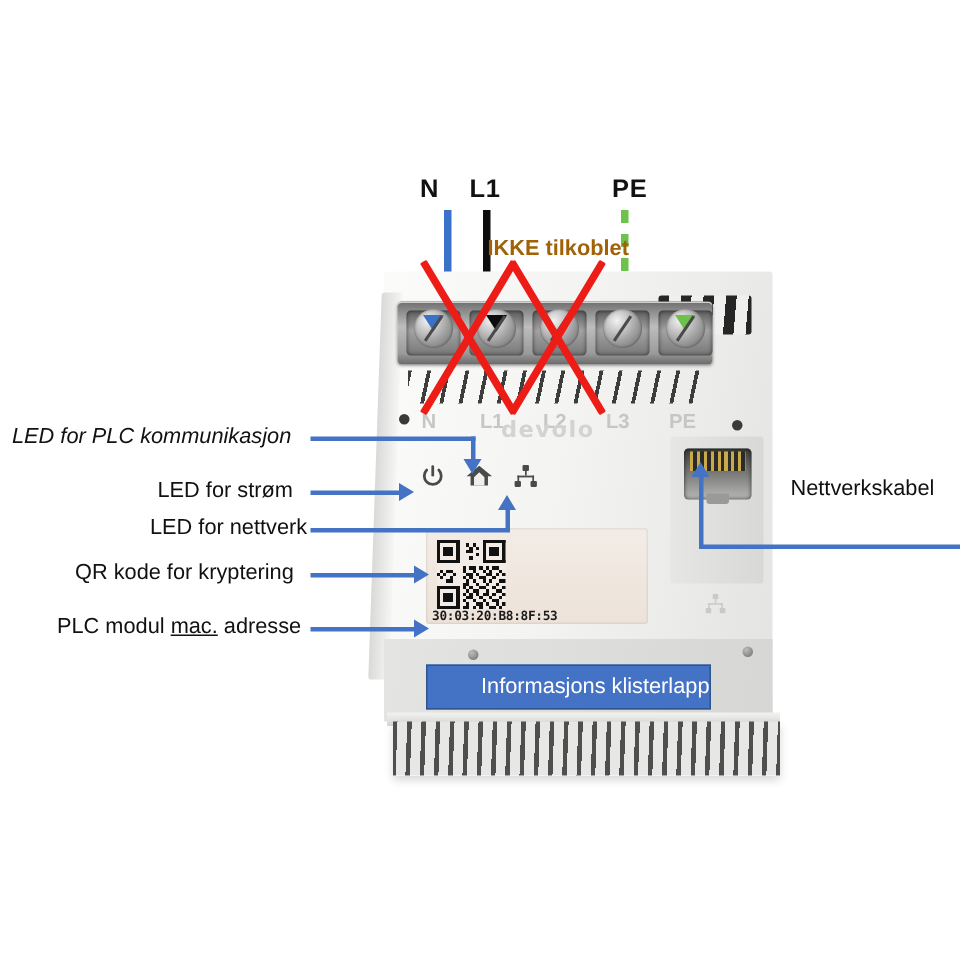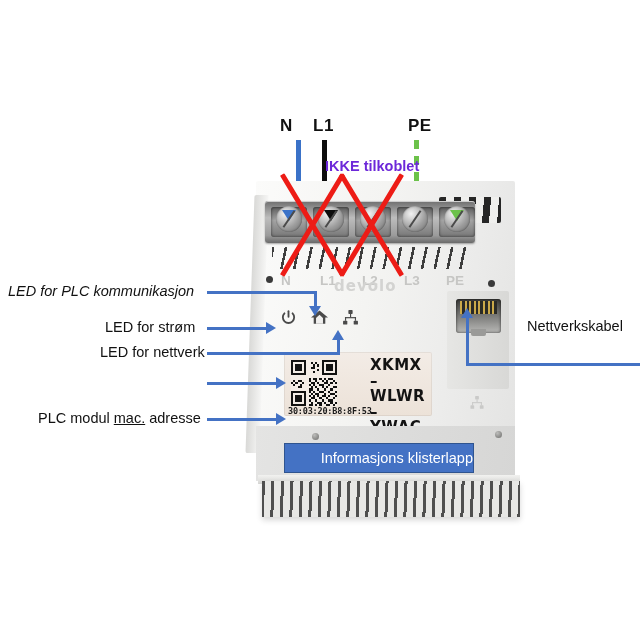--- a/index.html
+++ b/index.html
@@ -18,21 +18,21 @@
   .wire{position:absolute;}
   .wire-n{left:296px;top:140px;width:5px;height:74px;background:#3a72c8;}
   .wire-l1{left:322px;top:140px;width:5px;height:74px;background:#0d0d0d;}
   .wire-pe{left:414px;top:140px;width:5px;height:74px;
            background:repeating-linear-gradient(to bottom,#6cc24a 0 9px,transparent 9px 16px);}
   .tip{position:absolute;width:0;height:0;border-left:8px solid transparent;border-right:8px solid transparent;}
   .tip-n{left:290px;top:208px;border-top:12px solid #3a72c8;}
   .tip-l1{left:316px;top:208px;border-top:12px solid #0d0d0d;}
   .tip-pe{left:408px;top:208px;border-top:12px solid #6cc24a;}
 
-  .ikke{position:absolute;left:325px;top:158px;color:#6d28d9;font-size:14.5px;font-weight:700;}
+  .ikke{position:absolute;left:325px;top:158px;color:#a16207;font-size:14.5px;font-weight:700;}
 
   
   .device{position:absolute;left:250px;top:181px;width:265px;height:300px;}
   .shell{position:absolute;left:6px;top:0;width:259px;height:300px;
          background:linear-gradient(100deg,#fbfbfa 0%,#f4f4f2 42%,#ececeb 72%,#e3e3e2 100%);
          border-radius:2px;}
   .shell-left-bevel{position:absolute;left:0px;top:14px;width:14px;height:258px;
          background:linear-gradient(to right,#d9d9d7,#f6f6f5);
          transform:skewX(-2deg);border-radius:2px 0 0 2px;}
 
@@ -303,26 +303,20 @@
             <rect x="18" y="19" width="1" height="1"></rect>
           <rect x="20" y="19" width="1" height="1"></rect>
           <rect x="8" y="20" width="2" height="1"></rect>
             <rect x="11" y="20" width="1" height="1"></rect>
           <rect x="13" y="20" width="1" height="1"></rect>
             <rect x="16" y="20" width="2" height="1"></rect>
           <rect x="19" y="20" width="1" height="1"></rect>
         </g>
       </svg>
       <div class="mac">30:03:20:B8:8F:53</div>
-      <div class="code">
-        <div>XKMX –</div>
-        <div>WLWR –</div>
-        <div>YWAC –</div>
-        <div>MCYX</div>
-      </div>
     </div>
 
     <div class="rj-recess"></div>
     <div class="rj-port">
       <div class="rj-pins"></div>
       <div class="rj-tab"></div>
     </div>
     <span class="net-mini">
       <svg width="16" height="15" viewBox="0 0 24 24" fill="#8d8d8b">
         <rect x="9" y="1.5" width="6" height="5.5" rx="1"></rect>
@@ -363,20 +357,21 @@
 
   <div class="anno anno-r" style="left:105px;top:319px;">LED for strøm</div>
   <div class="lead lead-h" style="left:207px;top:327px;width:62px;"></div>
   <div class="ah ah-r" style="left:266px;top:322px;"></div>
 
   <div class="anno anno-r" style="left:100px;top:344px;">LED for nettverk</div>
   <div class="lead lead-h" style="left:207px;top:352px;width:133px;"></div>
   <div class="lead lead-v" style="left:337px;top:339px;height:14px;"></div>
   <div class="ah ah-u" style="left:332px;top:330px;"></div>
 
+  <div class="anno anno-r" style="left:50px;top:374px;">QR kode for kryptering</div>
   <div class="lead lead-h" style="left:207px;top:382px;width:72px;"></div>
   <div class="ah ah-r" style="left:276px;top:377px;"></div>
 
   <div class="anno anno-r" style="left:38px;top:410px;">
     <span>PLC modul </span><span class="u-line">mac.</span><span> adresse</span>
   </div>
   <div class="lead lead-h" style="left:207px;top:418px;width:72px;"></div>
   <div class="ah ah-r" style="left:276px;top:413px;"></div>
 
 </div>

